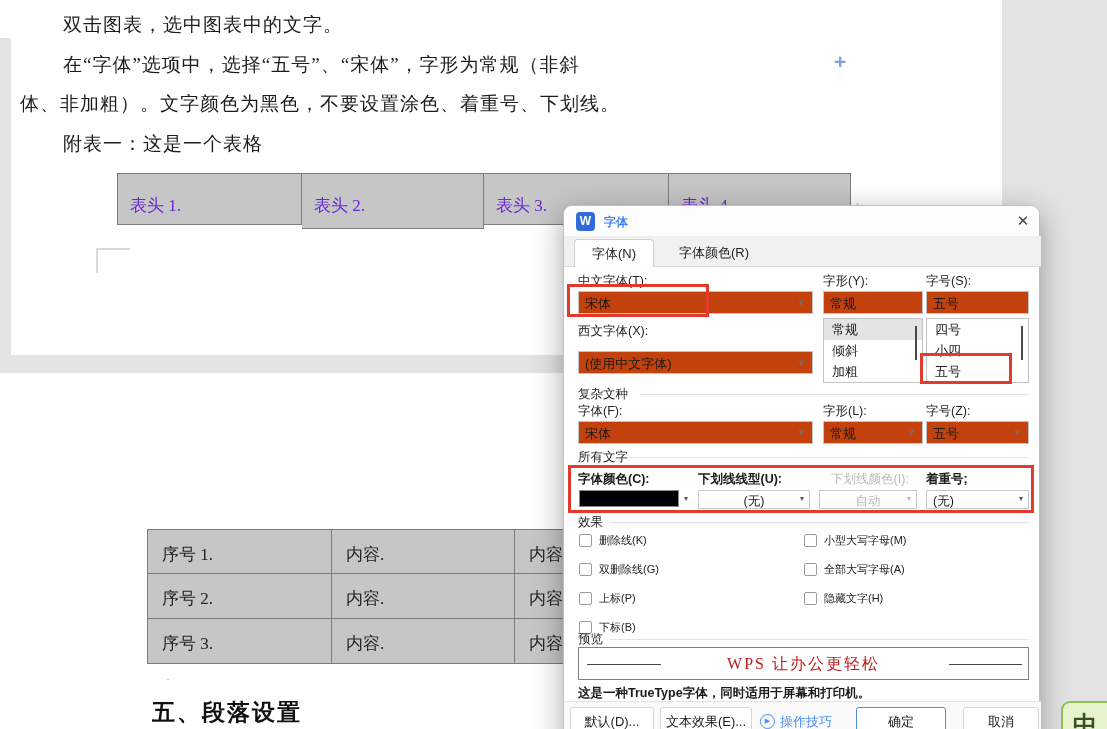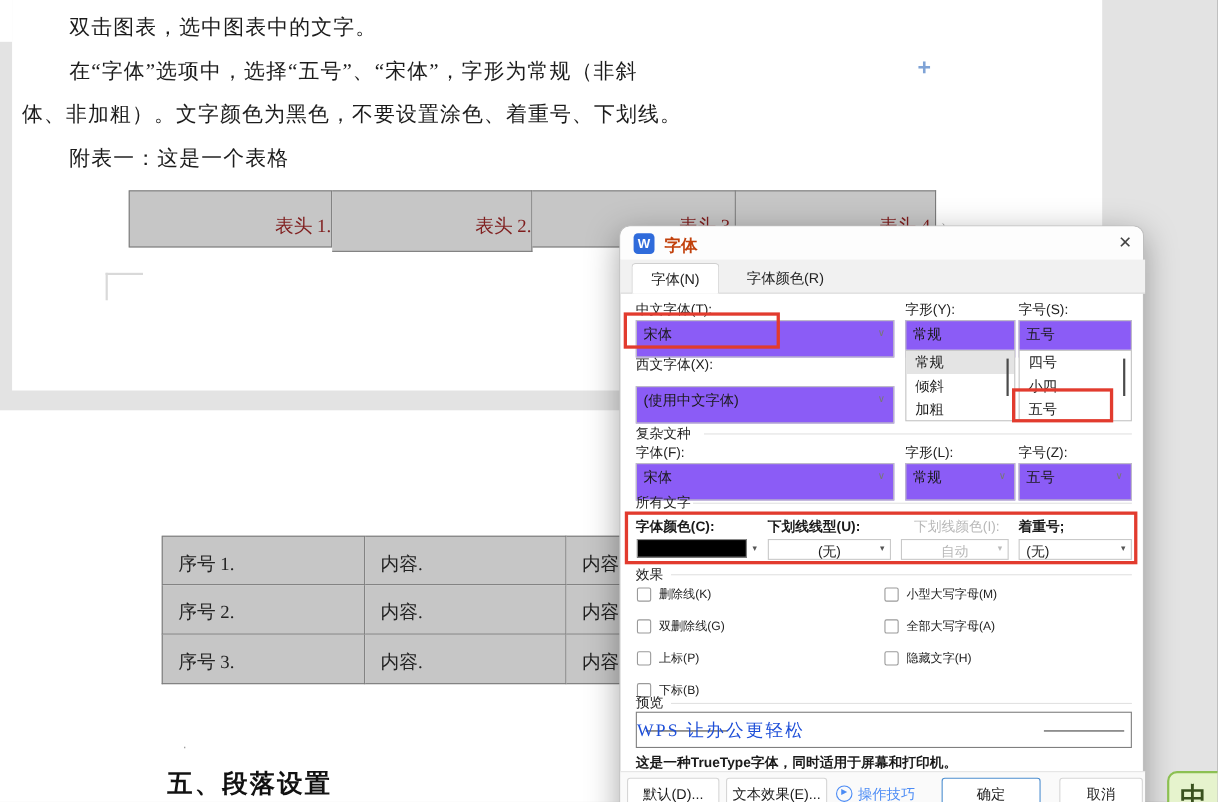--- a/index.html
+++ b/index.html
@@ -5,55 +5,55 @@
   html,body{margin:0;padding:0;background:#9a9a9a;}
   #canvas{position:relative;width:1107px;height:729px;overflow:hidden;background:#e3e3e3;
           font-family:"Liberation Sans",sans-serif;}
   .abs{position:absolute;}
   
   .page{position:absolute;background:#ffffff;}
   .doc-par{position:absolute;font-family:"Liberation Serif",serif;font-size:19px;color:#1c1c1c;
            letter-spacing:1px;white-space:nowrap;}
   .doc-table{position:absolute;display:flex;}
   .doc-cell{box-sizing:border-box;background:#c6c6c6;border:1px solid #7c7c7c;border-left:none;
-            font-family:"Liberation Serif",serif;font-size:17px;color:#7f1d1d;
-            padding:20px 0 0 12px;white-space:nowrap;overflow:hidden;text-align:right;}
+            font-family:"Liberation Serif",serif;font-size:17px;color:#6d28d9;
+            padding:20px 16px 0 12px;white-space:nowrap;overflow:hidden;}
   .doc-cell.first{border-left:1px solid #7c7c7c;}
   .t2row{display:flex;}
   .t2cell{box-sizing:border-box;background:#c6c6c6;border:1px solid #7c7c7c;border-left:none;border-top:none;
           font-family:"Liberation Serif",serif;font-size:17px;color:#222;
           padding:13px 0 0 14px;white-space:nowrap;overflow:hidden;}
   .t2cell.first{border-left:1px solid #7c7c7c;}
   .t2row.toprow .t2cell{border-top:1px solid #7c7c7c;}
   .doc-heading{position:absolute;font-family:"Liberation Sans",sans-serif;font-weight:bold;
                font-size:23px;color:#111;letter-spacing:2px;margin-left:29px;}
   .corner-mark{position:absolute;border-top:2px solid #d9d9d9;border-left:2px solid #d9d9d9;}
   .anchor-plus{position:absolute;color:#7fa3d6;font-size:21px;font-weight:bold;}
   .pilcrow{position:absolute;color:#9a9a9a;font-size:12px;}
   
   #dlg{position:absolute;left:563px;top:205px;width:477px;height:560px;background:#fff;
        border:1px solid #bfbfbf;border-radius:9px 9px 0 0;box-shadow:0 8px 30px rgba(0,0,0,.35);
        box-sizing:border-box;}
   .dlg-titlebar{position:absolute;left:0;top:0;width:100%;height:30px;background:#fdfdfd;
                 border-radius:9px 9px 0 0;}
   .wicon{position:absolute;left:12px;top:6px;width:19px;height:19px;background:#2f6bdb;border-radius:4px;
          color:#fff;font-weight:bold;font-size:12px;text-align:center;line-height:19px;}
-  .dlg-title{position:absolute;left:40px;top:8px;font-size:15px;color:#c2410c;font-weight:bold;}
+  .dlg-title{position:absolute;left:40px;top:8px;font-size:12px;color:#3b82f6;font-weight:bold;}
   .close-x{position:absolute;left:448px;top:5px;width:22px;height:20px;color:#444;font-size:15px;
            text-align:center;line-height:20px;cursor:default;}
   .close-x::before{content:"\2715";}
   .tabstrip{position:absolute;left:0;top:30px;width:477px;height:31px;background:#f1f1f1;
             border-bottom:1px solid #dadada;box-sizing:border-box;}
   .tab{position:absolute;height:28px;top:3px;font-size:13px;color:#222;text-align:center;line-height:28px;}
   .tab.active{background:#fff;border:1px solid #cfcfcf;border-bottom:none;border-radius:4px 4px 0 0;
               box-sizing:border-box;}
   .lbl{position:absolute;font-size:12.5px;color:#222;white-space:nowrap;}
   .lbl.dis{color:#b8b8b8;}
   .lbl.strong{font-weight:bold;color:#1a1a1a;}
-  .inp{position:absolute;height:34px;box-sizing:border-box;border:1px solid #c3c3c3;background:#8b5cf6;
+  .inp{position:absolute;height:23px;box-sizing:border-box;border:1px solid #c3c3c3;background:#c2410c;
        font-size:13px;color:#1a1a1a;padding:3px 0 0 6px;white-space:nowrap;overflow:hidden;}
   .chev{position:absolute;color:#777;font-size:9px;}
   .chev::before{content:"\2228";}
   .list{position:absolute;box-sizing:border-box;border:1px solid #c3c3c3;background:#fff;overflow:hidden;}
   .list .item{height:21px;font-size:13px;color:#1a1a1a;padding:2px 0 0 8px;box-sizing:border-box;}
   .list .item.sel{background:#e4e4e4;}
   .scrollthumb{position:absolute;width:2px;background:#4a4a4a;}
   .sect-line{position:absolute;height:1px;background:#e2e2e2;}
   .redbox{position:absolute;border:3px solid #e23b2e;box-sizing:border-box;z-index:5;pointer-events:none;}
   .swatch{position:absolute;background:#000;border:1px solid #8a8a8a;box-sizing:border-box;}
@@ -61,22 +61,22 @@
   .ddarrow::before{content:"\25BE";}
   .ddarrow.dis{color:#bbb;}
   .dd{position:absolute;height:19px;box-sizing:border-box;border:1px solid #c9c9c9;background:#fff;
       font-size:12.5px;color:#1a1a1a;padding-top:2px;white-space:nowrap;}
   .dd.center{text-align:center;}
   .dd.dis{color:#b8b8b8;}
   .chkbox{position:absolute;width:13px;height:13px;border:1px solid #9a9a9a;border-radius:2px;background:#fff;
           box-sizing:border-box;}
   .chklbl{position:absolute;font-size:11px;color:#222;white-space:nowrap;}
   .preview-box{position:absolute;border:1px solid #7f7f7f;box-sizing:border-box;background:#fff;}
-  .preview-text{position:absolute;width:100%;top:6px;
-                font-family:"Liberation Serif",serif;font-size:16px;color:#1d4ed8;letter-spacing:2px;}
+  .preview-text{position:absolute;width:100%;text-align:center;top:6px;
+                font-family:"Liberation Serif",serif;font-size:16px;color:#b91c1c;letter-spacing:2px;}
   .preview-line{position:absolute;height:1px;background:#444;top:16px;}
   .note{position:absolute;font-size:12.5px;font-weight:bold;color:#1a1a1a;white-space:nowrap;}
   .footer{position:absolute;left:0;top:495px;width:477px;height:65px;background:#fafafa;
           border-top:1px solid #e4e4e4;box-sizing:border-box;}
   .btn{position:absolute;height:30px;box-sizing:border-box;border:1px solid #d6d6d6;background:#fff;
        border-radius:3px;font-size:13px;color:#1a1a1a;text-align:center;line-height:28px;white-space:nowrap;}
   .btn.primary{border:1.5px solid #4e8fd0;}
   .tips-icon{position:absolute;width:15px;height:15px;border:1.2px solid #4b8bf5;border-radius:50%;
              box-sizing:border-box;color:#4b8bf5;font-size:7px;text-align:center;line-height:12px;}
   .tips-icon::before{content:"\25B6";}
@@ -103,21 +103,21 @@
   <div class="doc-table" style="left:117px;top:173px;">
     <div class="doc-cell first" style="width:185px;height:52px;">表头 1.</div>
     <div class="doc-cell" style="width:182px;height:56px;">表头 2.</div>
     <div class="doc-cell" style="width:185px;height:52px;">表头 3.</div>
     <div class="doc-cell" style="width:182px;height:52px;">表头 4.</div>
   </div>
   <div class="pilcrow" style="left:855px;top:192px;">、</div>
   <div class="corner-mark" style="left:96px;top:248px;width:32px;height:23px;"></div>
   <div class="anchor-plus" style="left:834px;top:50px;">+</div>
 
-  <div class="abs" style="left:116px;top:487px;padding-left:31px;">
+  <div class="abs" style="left:116px;top:529px;padding-left:31px;">
     <div class="t2row toprow">
       <div class="t2cell first" style="width:185px;height:45px;">序号 1.</div>
       <div class="t2cell" style="width:183px;height:45px;">内容.</div>
       <div class="t2cell" style="width:185px;height:45px;">内容.</div>
     </div>
     <div class="t2row">
       <div class="t2cell first" style="width:185px;height:45px;">序号 2.</div>
       <div class="t2cell" style="width:183px;height:45px;">内容.</div>
       <div class="t2cell" style="width:185px;height:45px;">内容.</div>
     </div>

